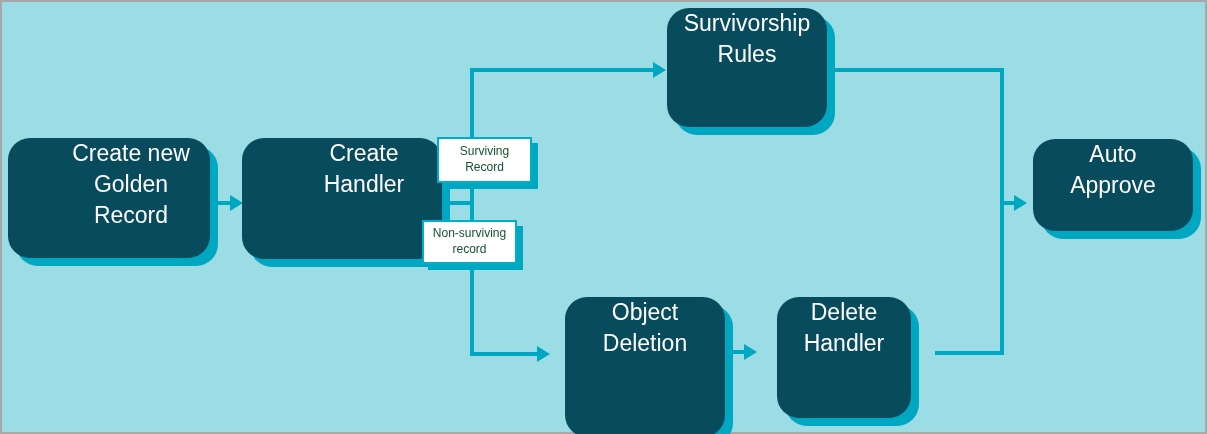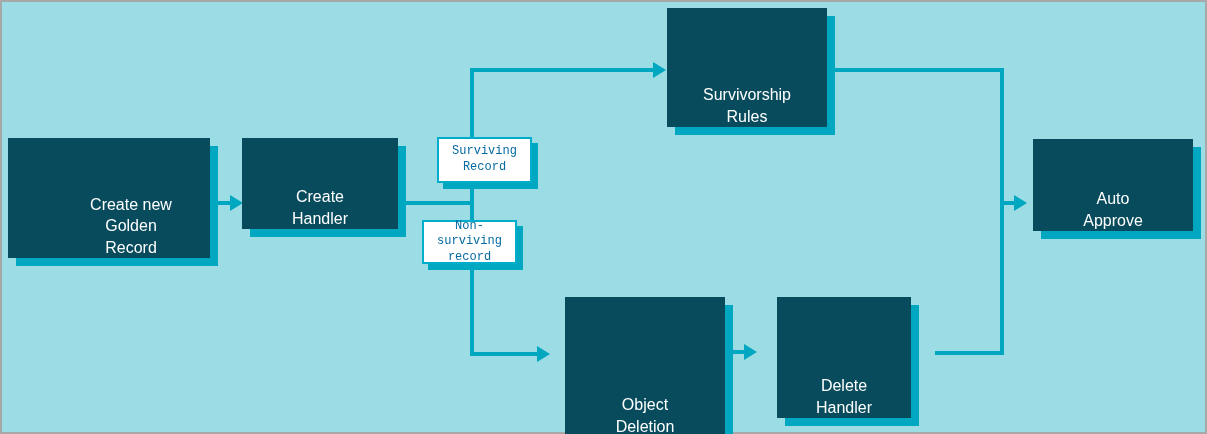--- a/index.html
+++ b/index.html
@@ -16,45 +16,45 @@
     box-shadow: inset 0 0 0 2px #A8A8A8;
     overflow: hidden;
   }
   
   .node {
     position: absolute;
     background: #074B5C;
     box-shadow: 8px 8px 0 #00A7C0;
     color: #FFFFFF;
     display: flex;
-    align-items: flex-end;
+    align-items: flex-start;
     justify-content: center;
     text-align: center;
-    font-size: 16px;
+    font-size: 23px;
     line-height: 1.34;
     white-space: pre-line;
     z-index: 2;
+    border-radius: 22px;
   }
   
   .elabel {
     position: absolute;
     background: #FFFFFF;
     border: 2px solid #00AECB;
     box-shadow: 6px 6px 0 #00A7C0;
-    color: #0369a1;
+    color: #14532d;
     display: flex;
     align-items: center;
     justify-content: center;
     text-align: center;
     font-size: 12px;
     line-height: 1.3;
     white-space: pre-line;
     box-sizing: border-box;
     z-index: 3;
-    font-family: Liberation Mono, monospace;
   }
   
   .seg {
     position: absolute;
     background: #00A7C0;
     z-index: 1;
   }
   .seg.h { height: 4px; }
   .seg.v { width: 4px; }
   
@@ -95,21 +95,21 @@
 
   <div class="seg h" style="left:1004px; top:201px; width:10px;"></div>
   <div class="head" style="left:1014px; top:195px;"></div>
 
   <div class="node" style="left:8px; top:138px; width:158px; height:120px;padding-left:44px;">
     <span>Create new
 Golden
 Record</span>
   </div>
 
-  <div class="node" style="left:242px; top:138px; width:156px; height:91px;">
+  <div class="node" style="left:242px; top:138px; width:156px; height:121px;padding-left:44px;">
     <span>Create
 Handler</span>
   </div>
 
   <div class="node" style="left:667px; top:8px; width:160px; height:119px;">
     <span>Survivorship
 Rules</span>
   </div>
 
   <div class="node" style="left:565px; top:297px; width:160px; height:140px;">

